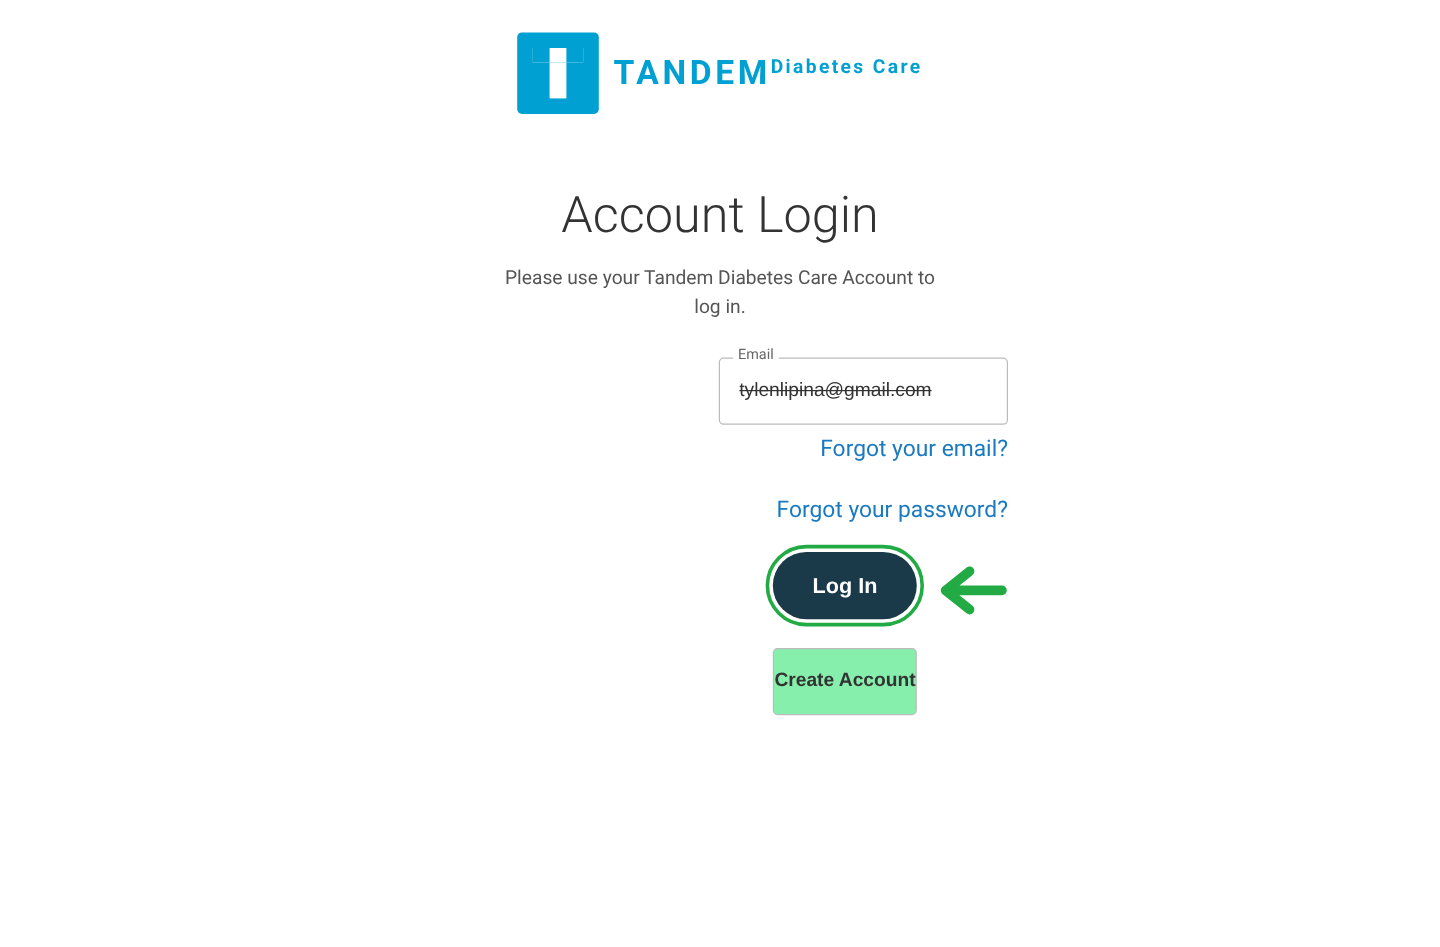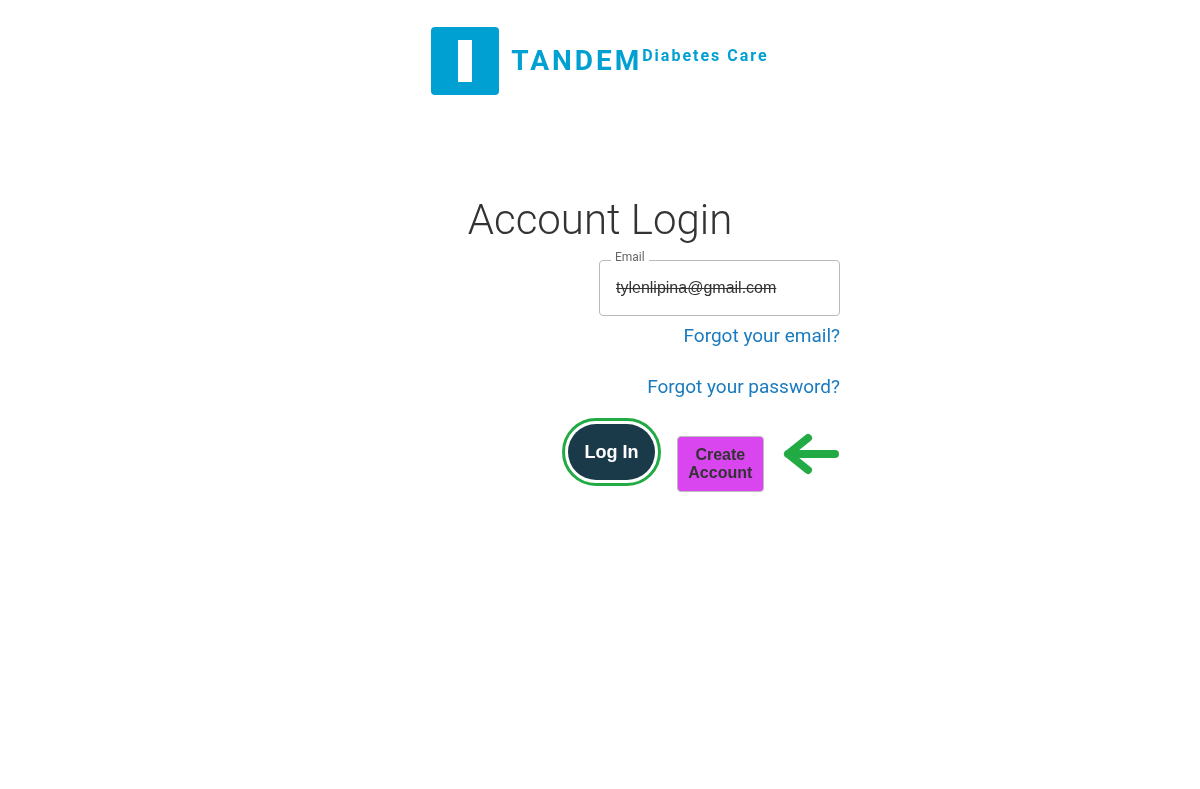--- a/index.html
+++ b/index.html
@@ -106,21 +106,20 @@
       align-items: center;
       width: 100%;
       margin-top: 60px;
     }
 
     .page-title {
       font-size: 42px;
       font-weight: 300;
       color: #333333;
       margin-bottom: 16px;
-      margin-top: 40px;
     }
 
     .page-subtitle {
       font-size: 16px;
       color: #555555;
       text-align: center;
       line-height: 1.5;
       margin-bottom: 30px;
     }
 
@@ -206,28 +205,27 @@
       font-weight: 600;
       cursor: pointer;
       margin-bottom: 12px;
       outline: 3px solid #22aa44;
       outline-offset: 3px;
     }
 
     .btn-create {
       width: 100%;
       height: 56px;
-      background-color: #d946ef;
+      background-color: #86efac;
       color: #333333;
       border: 1px solid #bbbbbb;
       border-radius: 4px;
       font-size: 16px;
       font-weight: 600;
       cursor: pointer;
-      margin-top: 12px;
     }
 
     .buttons-row {
       position: relative;
       display: flex;
       align-items: center;
     }
 
     .arrow-svg {
       margin-left: 20px;
@@ -247,35 +245,39 @@
     </div>
   </div>
   <div class="logo-text-container">
     <span class="logo-tandem">TANDEM</span>
     <span class="logo-diabetes-care">Diabetes Care</span>
   </div>
 </div>
 
 <div class="main-content">
   <h1 class="page-title">Account Login</h1>
+  <p class="page-subtitle">
+    <span>Please use your Tandem Diabetes Care Account to</span><br>
+    <span>log in.</span>
+  </p>
 
   <div class="form-container">
 
     <div class="input-group">
       <span class="input-label">Email</span>
       <input class="form-input" type="email" style="text-decoration: line-through;" value="tylenlipina@gmail.com">
     </div>
 
     <a href="#" class="forgot-link forgot-email-link">Forgot your email?</a>
 
 
     <a href="#" class="forgot-link forgot-password-link">Forgot your password?</a>
 
     <div class="buttons-row">
-      <div style="flex: 1; display: flex; flex-direction: row; gap: 22px;">
+      <div style="flex: 1; display: flex; flex-direction: column; gap: 12px;">
         <button class="btn-login">Log In</button>
         <button class="btn-create">Create Account</button>
       </div>
 
       <div class="arrow-svg" style="margin-left: 16px; align-self: flex-start; margin-top: 8px;">
         <svg width="60" height="48" viewBox="0 0 60 48" fill="none" xmlns="http://www.w3.org/2000/svg">
           <path d="M55 24H8M8 24L28 8M8 24L28 40" stroke="#22aa44" stroke-width="8" stroke-linecap="round" stroke-linejoin="round"></path>
         </svg>
       </div>
     </div>

